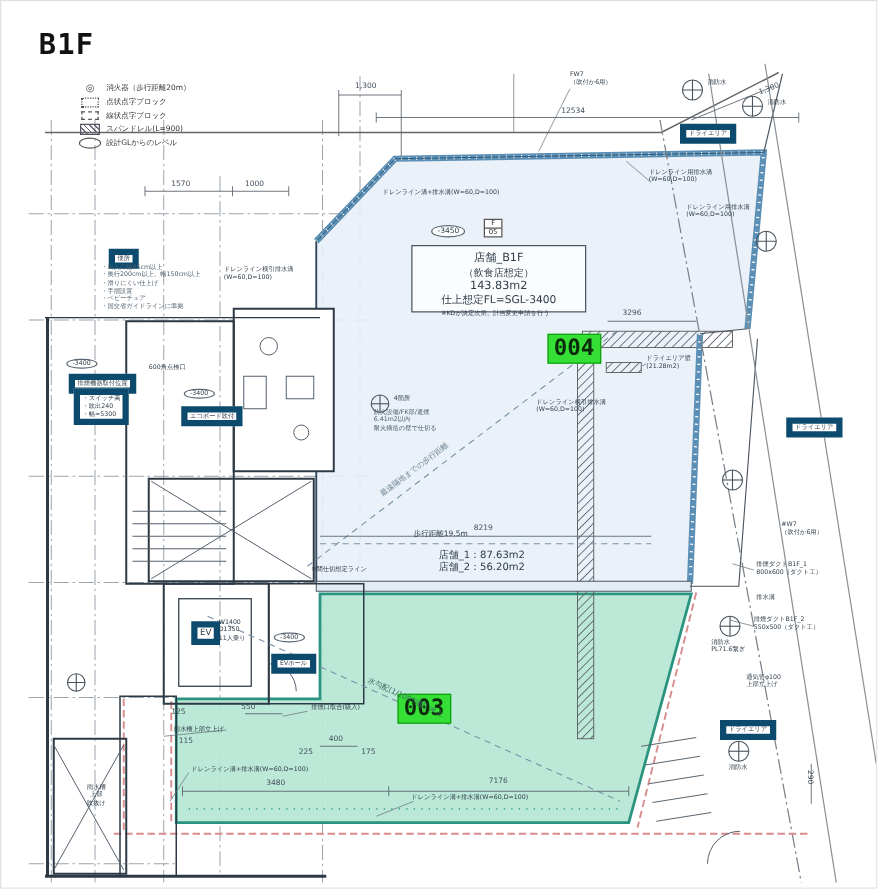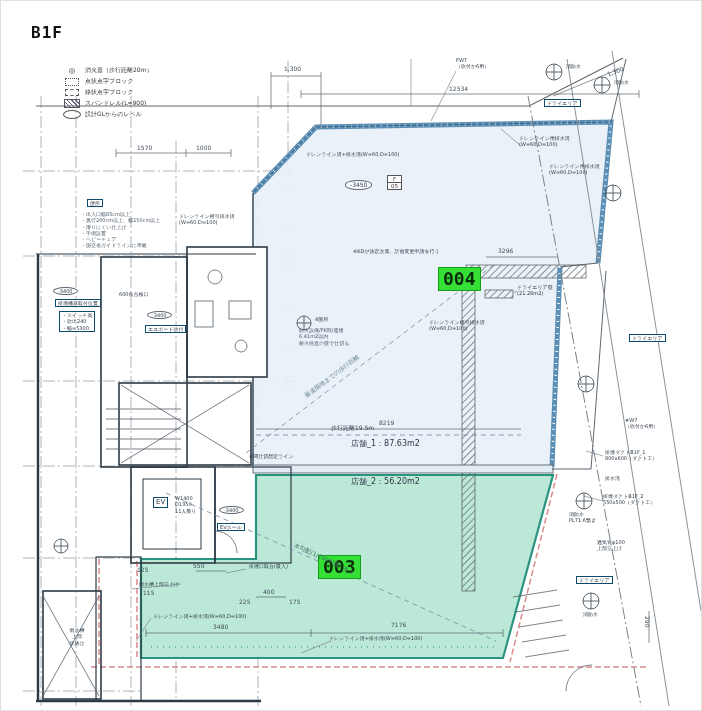--- a/index.html
+++ b/index.html
@@ -4,24 +4,24 @@
 <style>
   html,body{margin:0;padding:0;background:#fff;}
   #stage{position:relative;width:702px;height:711px;background:#ffffff;overflow:hidden;
          font-family:"DejaVu Sans",sans-serif;border:1px solid #e0e0e0;box-sizing:border-box;}
   svg{position:absolute;left:0;top:0;}
   .lb{position:absolute;font-size:6px;line-height:1.25;color:#2e3b47;white-space:pre-line;transform-origin:0 0;}
   .xs{font-size:5px;}
   .s7{font-size:7px;}
   .s8{font-size:8px;}
   .dim{color:#44505c;font-size:6px;}
-  .boxed{border:1px solid #0c4a6e;background:rgba(255,255,255,.9);padding:0 2px;}
+  .boxed{border:5px solid #0c4a6e;background:rgba(255,255,255,.9);padding:0 2px;}
   .oval{border:1px solid #5a6672;border-radius:50%;background:rgba(255,255,255,.85);padding:0 4px;}
   .title{position:absolute;left:30px;top:22px;font-family:"DejaVu Sans Mono",monospace;
-         font-weight:bold;font-size:16px;color:#111;letter-spacing:1px;}
+         font-weight:bold;font-size:23px;color:#111;letter-spacing:1px;}
   .legend{position:absolute;left:58px;top:64px;}
   .legend-row{display:flex;align-items:center;height:11px;}
   .legend-icon{width:26px;display:flex;justify-content:center;align-items:center;}
   .legend-txt{font-size:6px;color:#333;}
   .ic-ext{font-size:8px;color:#444;line-height:8px;}
   .ic-dot{width:12px;height:6px;border:1px dotted #555;}
   .ic-dash{width:12px;height:5px;border:1px dashed #555;}
   .ic-hatch{width:14px;height:7px;border:1px solid #556;
             background:repeating-linear-gradient(45deg,#667 0 1px,transparent 1px 3px);}
   .ic-oval{width:16px;height:7px;border:1px solid #555;border-radius:50%;}
@@ -261,32 +261,38 @@
     <span class="legend-txt">スパンドレル(L=900)</span>
   </div>
   <div class="legend-row">
     <span class="legend-icon">
           <span class="ic-oval"></span>
         </span>
     <span class="legend-txt">設計GLからのレベル</span>
   </div>
 </div>
 
+<div class="roombox">
+  <div class="r1">店舗_B1F</div>
+  <div class="r2">（飲食店想定）</div>
+  <div class="r3">143.83m2</div>
+  <div class="r4">仕上想定FL=SGL-3400</div>
+</div>
 <div class="lb xs" style="left:352px;top:247px;">※KDが決定次第、計画変更申請を行う</div>
 <div class="lb oval" style="left:344px;top:179px;font-size:6px;">-3450</div>
 <div class="doortag">
   <div>F</div>
   <div>05</div>
 </div>
 
 <div class="badge" style="left:437px;top:266px;">004</div>
 <div class="badge" style="left:317px;top:554px;">003</div>
 
 <div class="lb s8" style="left:350px;top:438px;">店舗_1：87.63m2</div>
-<div class="lb s8" style="left:350px;top:476px;">店舗_2：56.20m2</div>
+<div class="lb s8" style="left:350px;top:448px;">店舗_2：56.20m2</div>
 
 <div class="lb" style="left:330px;top:423px;">歩行距離19.5m</div>
 <div class="lb" style="left:302px;top:392px;transform:rotate(-37deg);color:#68808f;">最遠隔地までの歩行距離</div>
 <div class="lb" style="left:295px;top:540px;transform:rotate(25deg);color:#3e6e64;">水勾配(1/100勾配) 水上</div>
 <div class="lb xs" style="left:248px;top:452px;">※間仕切想定ライン</div>
 <div class="lb xs" style="left:516px;top:283px;">ドライエリア壁
 (21.28m2)</div>
 <div class="lb boxed xs" style="left:628px;top:333px;">ドライエリア</div>
 <div class="lb boxed xs" style="left:575px;top:575px;">ドライエリア</div>
 <div class="lb boxed xs" style="left:543px;top:98px;">ドライエリア</div>

